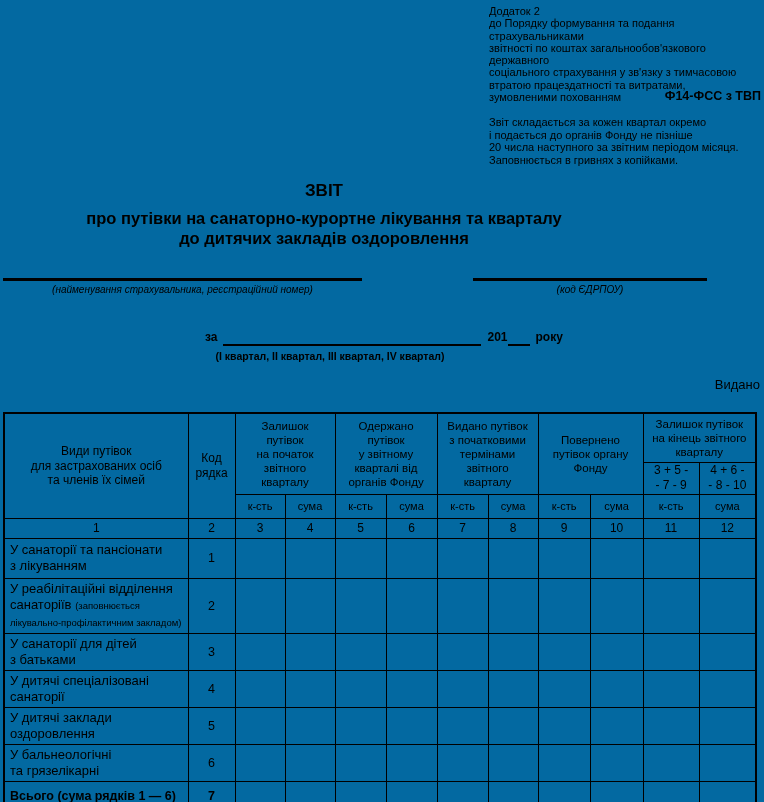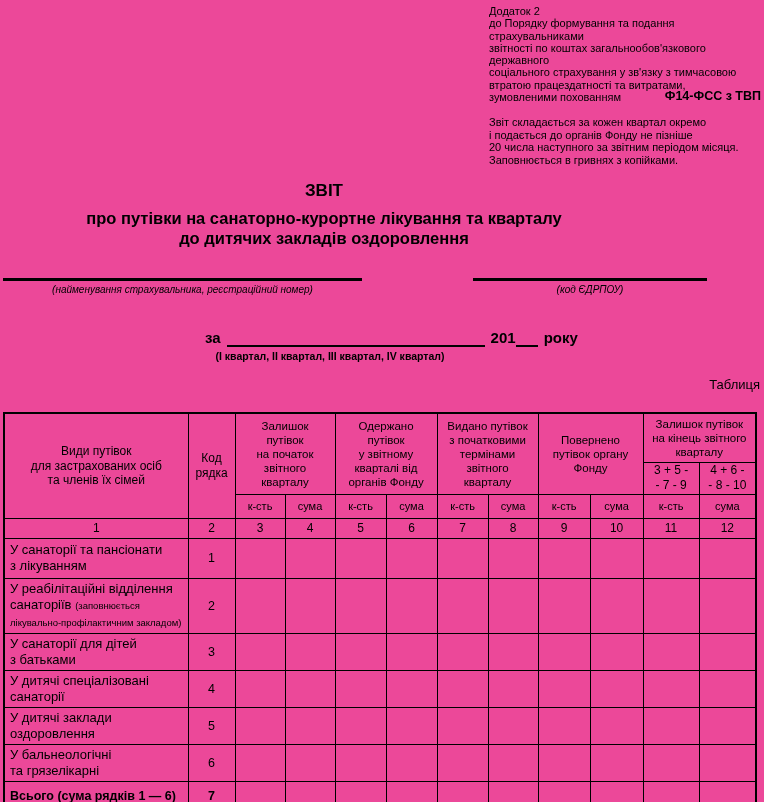--- a/index.html
+++ b/index.html
@@ -1,20 +1,20 @@
 <!DOCTYPE html>
 <html lang="uk"><head>
 <meta charset="utf-8">
 <style>
   html, body { margin: 0; padding: 0; background: #fff; }
   .page {
     position: relative;
     width: 764px;
     height: 802px;
-    background: #ec4899;
+    background: #0369a1;
     color: #000000;
     font-family: "Liberation Sans", sans-serif;
     overflow: hidden;
   }
   .pre { white-space: pre-line; }
 
   
   .appendix {
     position: absolute; left: 489px; top: 5px; width: 272px;
     font-size: 11px; line-height: 12.3px;
@@ -37,21 +37,21 @@
   .fill-line { position: absolute; height: 3px; background: #000; }
   .line-caption {
     position: absolute; text-align: center;
     font-style: italic; font-size: 10px; color: #000;
   }
 
   
   .period {
     position: absolute; left: 205px; top: 329px;
     display: flex; align-items: center;
-    font-weight: bold; font-size: 15px;
+    font-weight: bold; font-size: 12px;
   }
   .period .txt { padding-bottom: 1px; }
   .period .blank { display: inline-block; border-bottom: 2px solid #000; height: 15px; }
   .blank-period { width: 258px; margin: 0 6px; }
   .blank-year { width: 22px; margin-right: 6px; }
   .quarter-hint {
     position: absolute; left: 0; top: 350px; width: 660px;
     text-align: center; font-weight: bold; font-size: 10.5px;
   }
   .table-caption { position: absolute; top: 377px; right: 4px; font-size: 13px; }
@@ -108,21 +108,21 @@
 
   <div class="period">
     <span class="txt">за</span>
     <span class="blank blank-period"></span>
     <span class="txt">201</span>
     <span class="blank blank-year"></span>
     <span class="txt">року</span>
   </div>
   <div class="quarter-hint">(І квартал, ІІ квартал, ІІІ квартал, ІV квартал)</div>
 
-  <div class="table-caption">Таблиця</div>
+  <div class="table-caption">Видано</div>
 
   <table class="tbl">
     <colgroup>
       <col style="width:184px">
         <col style="width:47px">
       <col style="width:50px">
         <col style="width:50px">
       <col style="width:51px">
         <col style="width:51px">
       <col style="width:51px">

